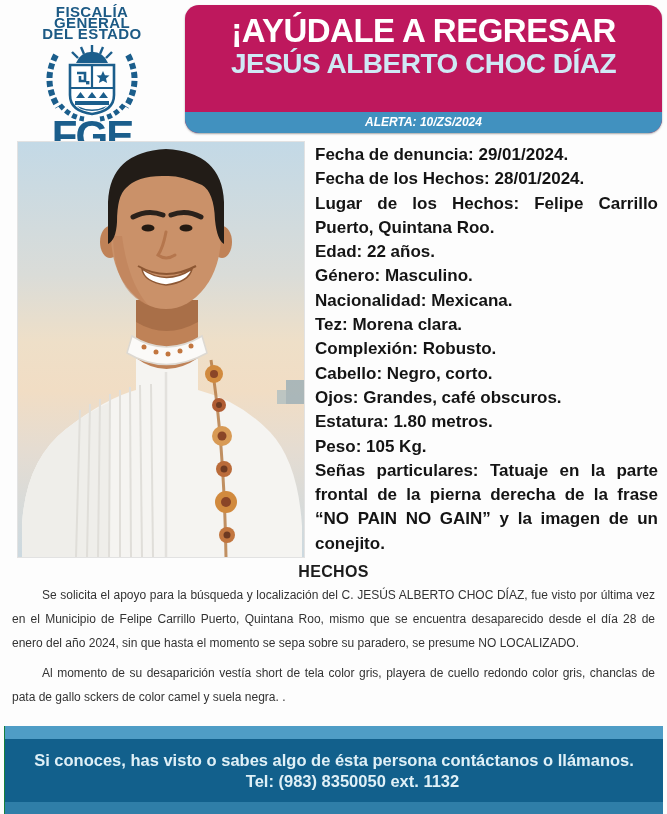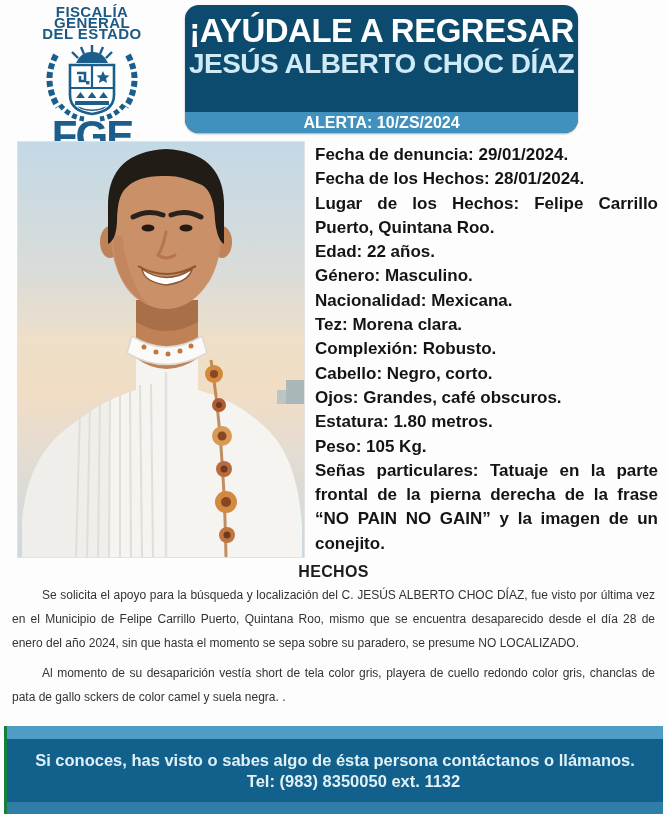--- a/index.html
+++ b/index.html
@@ -6,40 +6,40 @@
   body{background:#ffffff;font-family:"Liberation Sans",sans-serif;}
   .page{position:relative;width:667px;height:814px;background:#fdfdfd;overflow:hidden;margin:0 auto;}
 
   
   .logo{position:absolute;left:22px;top:6px;width:140px;text-align:center;color:#1b5e8c;}
   .logo .org{font-size:15px;font-weight:bold;letter-spacing:.4px;line-height:11px;color:#1c5a85;}
   .logo .emblem{margin:2px auto 0;display:block;}
   .logo .acronym{font-size:42px;font-weight:700;letter-spacing:-2px;line-height:30px;color:#1b5e8c;margin-top:-6px;}
   .logo .state{font-size:9px;font-weight:bold;letter-spacing:1.2px;margin-top:7px;color:#1c5a85;}
 
-  .banner{position:absolute;left:185px;top:5px;width:393px;height:128px;background:#0c4a6e;border-radius:14px;box-shadow:0 1px 2px rgba(0,0,0,.35);display:flex;flex-direction:column;justify-content:flex-start;overflow:hidden;}
+  .banner{position:absolute;left:185px;top:5px;width:477px;height:128px;background:#be185d;border-radius:14px;box-shadow:0 1px 2px rgba(0,0,0,.35);display:flex;flex-direction:column;justify-content:flex-start;overflow:hidden;}
   .banner .t1{color:#ffffff;font-weight:900;font-size:33px;line-height:37px;text-align:center;margin-top:7px;letter-spacing:-.5px;}
   .banner .t2{color:#ffffff;font-weight:900;font-size:33px;line-height:34px;text-align:center;letter-spacing:-.5px;}
   .banner .pname{color:#cfe9f5;font-weight:900;font-size:28px;line-height:29px;text-align:center;letter-spacing:-.5px;}
-  .banner .alert{margin-top:auto;background:#4191bf;color:#ffffff;font-weight:bold;font-size:16px;line-height:21px;height:21px;text-align:center;border-radius:0 0 12px 12px;}
+  .banner .alert{margin-top:auto;background:#4191bf;color:#ffffff;font-weight:bold;font-size:12px;line-height:21px;height:21px;text-align:center;border-radius:0 0 12px 12px;font-style:italic;}
 
   
   .photo-frame{position:absolute;left:17px;top:141px;width:286px;height:415px;border:1px solid #e2e2e2;background:#dfe8ec;}
   .photo-frame svg{display:block;}
 
   .details{position:absolute;left:315px;top:143px;width:343px;color:#141414;font-weight:bold;font-size:17px;line-height:24.3px;}
   .details .detail{text-align:justify;}
 
   
   .hechos{position:absolute;left:12px;top:563px;width:643px;color:#333333;}
   .hechos h3{margin:0 0 3px 0;text-align:center;font-size:16px;font-weight:bold;color:#1c1c1c;letter-spacing:.3px;}
   .hechos p{margin:0 0 7px 0;font-size:12px;line-height:23.8px;text-align:justify;text-indent:30px;font-weight:normal;}
 
   
-  .footer{position:absolute;left:4px;top:726px;width:659px;height:88px;border-left:3px solid #15803d;box-sizing:border-box;}
+  .footer{position:absolute;left:4px;top:726px;width:659px;height:88px;border-left:1px solid #15803d;box-sizing:border-box;}
   .footer .strip-top{height:13px;background:#4f9dc6;}
   .footer .main{height:63px;background:#12608c;color:#dff0f7;text-align:center;display:flex;flex-direction:column;justify-content:center;}
   .footer .f1{font-size:16.5px;font-weight:bold;line-height:21px;}
   .footer .f2{font-size:16.5px;font-weight:bold;line-height:21px;margin-left:37px;}
   .footer .f3{font-size:17.5px;font-weight:bold;line-height:21px;letter-spacing:.2px;}
   .footer .strip-bottom{height:12px;background:#2f7ea8;}
 </style>
 </head>
 <body>
 

